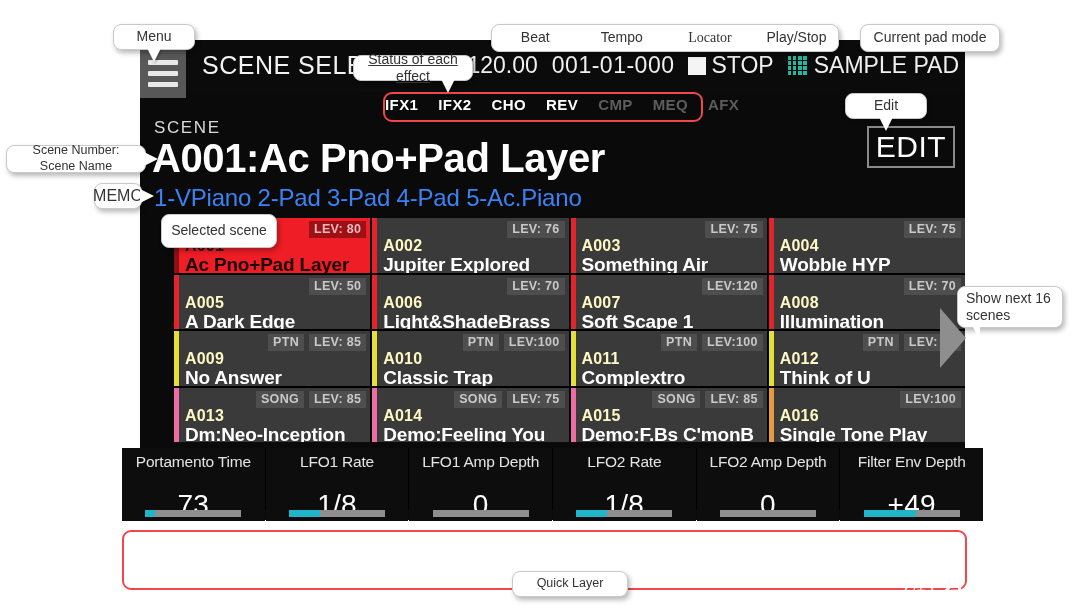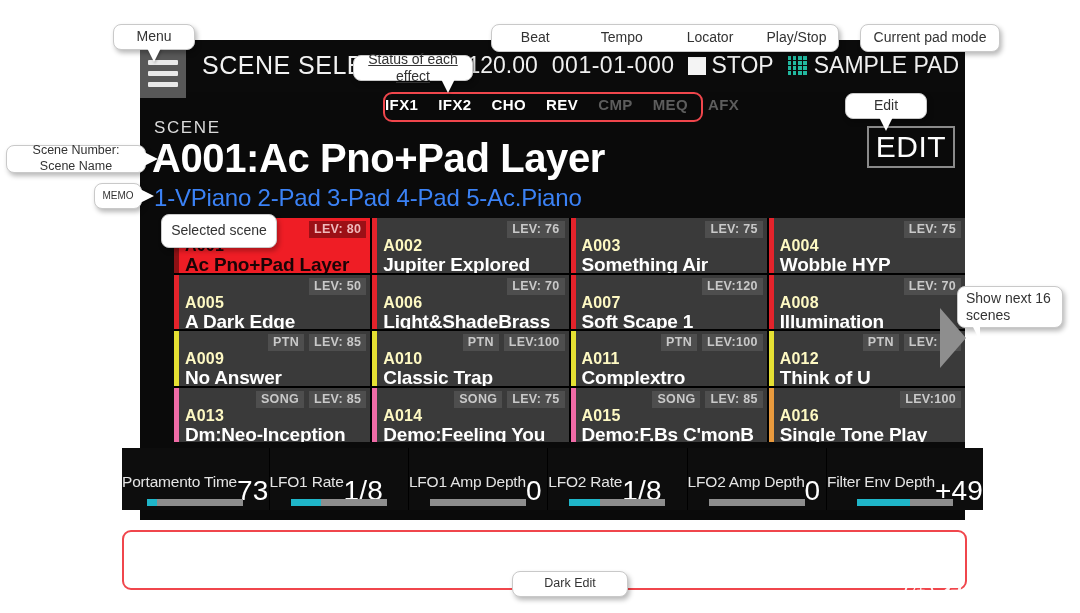--- a/index.html
+++ b/index.html
@@ -140,21 +140,21 @@
   
   .quickedit {
     position: absolute; left: -18px; top: 408px;
     width: 861px; height: 62px;
     display: grid; grid-template-columns: repeat(6, 1fr);
     background: #000;
     gap: 1px;
   }
   .qcell {
     position: relative; background: #0d0d0d;
-    display: flex; flex-direction: row; align-items: center;
+    display: flex; flex-direction: column; align-items: center;
     padding-top: 5px;
   }
   .qcell .qlabel { font-size: 15.5px; color: #e4e4e4; letter-spacing: -.2px; white-space: nowrap; }
   .qcell .qval   { font-size: 28px; color: #ffffff; margin-top: 18px; letter-spacing: .2px; }
   .qbar {
     position: absolute; left: 50%; transform: translateX(-50%);
     bottom: 4px; width: 96px; height: 7px; background: #8e8e8e;
   }
   .qbar i { display:block; height: 100%; background: #1fb6c9; }
 
@@ -476,36 +476,36 @@
   <div class="hl-red" style="left:383px; top:92px; width:320px; height:30px;"></div>
   <div class="hl-red" style="left:122px; top:530px; width:845px; height:60px;"></div>
 
   <div class="callout cal-down" style="left:113px; top:24px; width:82px; height:26px;">Menu</div>
 
   <div class="callout cal-down" style="left:353px; top:55px; width:120px; height:26px;text-decoration:underline; --tx:80%;">Status of each effect</div>
 
   <div class="callout" style="left:491px; top:24px; width:348px; height:28px; justify-content:flex-start; padding:0;">
     <span style="width:25%;text-align:center;">Beat</span>
     <span style="width:25%;text-align:center;">Tempo</span>
-    <span style="width:26%;text-align:center;">Locator</span>
+    <span style="width:26%;text-align:center;font-family:Liberation Serif, serif;">Locator</span>
     <span style="width:24%;text-align:center;">Play/Stop</span>
   </div>
 
   <div class="callout" style="left:860px; top:24px; width:140px; height:28px;">Current pad mode</div>
 
   <div class="callout cal-down" style="left:845px; top:93px; width:82px; height:26px;">Edit</div>
 
   <div class="callout cal-right" style="left:6px; top:145px; width:140px; height:28px; font-size:12.5px;">Scene Number: Scene Name</div>
 
-  <div class="callout cal-right" style="left:94px; top:183px; width:48px; height:26px; font-size:10px;">MEMO</div>
+  <div class="callout cal-right" style="left:94px; top:183px; width:48px; height:26px; font-size:16px;">MEMO</div>
 
   <div class="callout" style="left:161px; top:214px; width:116px; height:34px;">Selected scene</div>
 
   <div class="callout cal-downleft" style="left:957px; top:286px; width:106px; height:42px; text-align:left; justify-content:flex-start;">Show next 16 scenes</div>
 
-  <div class="callout" style="left:512px; top:571px; width:116px; height:26px; font-size:12.5px;">Dark Edit</div>
+  <div class="callout" style="left:512px; top:571px; width:116px; height:26px; font-size:12.5px;">Quick Layer</div>
 
   <div class="watermark">
     <div class="wm-circle">值</div>
     <div class="wm-text">什么值得买</div>
   </div>
 
 </div>
 
 </body></html>

